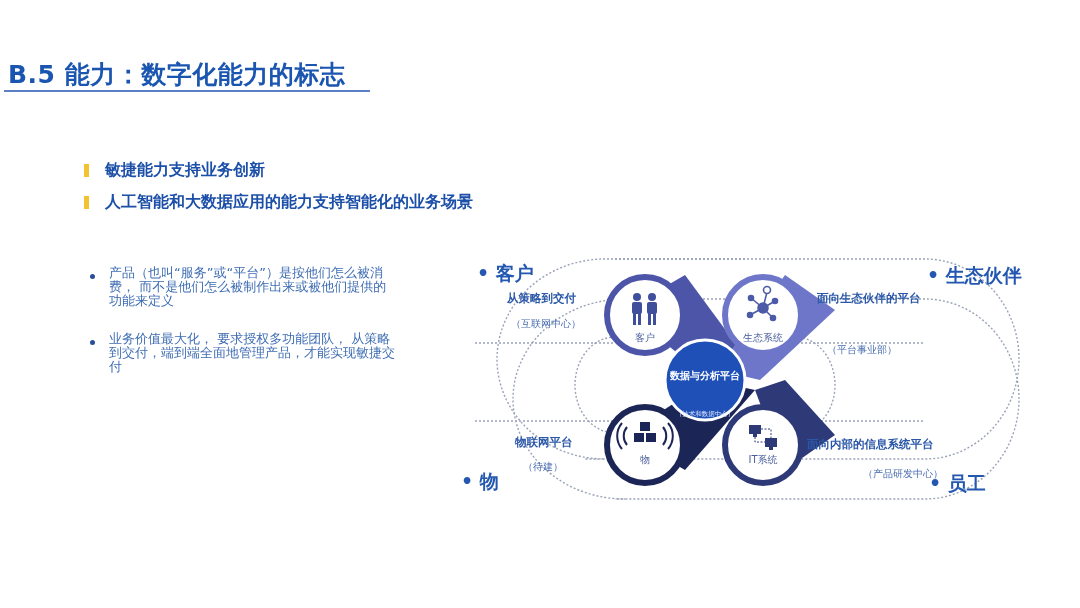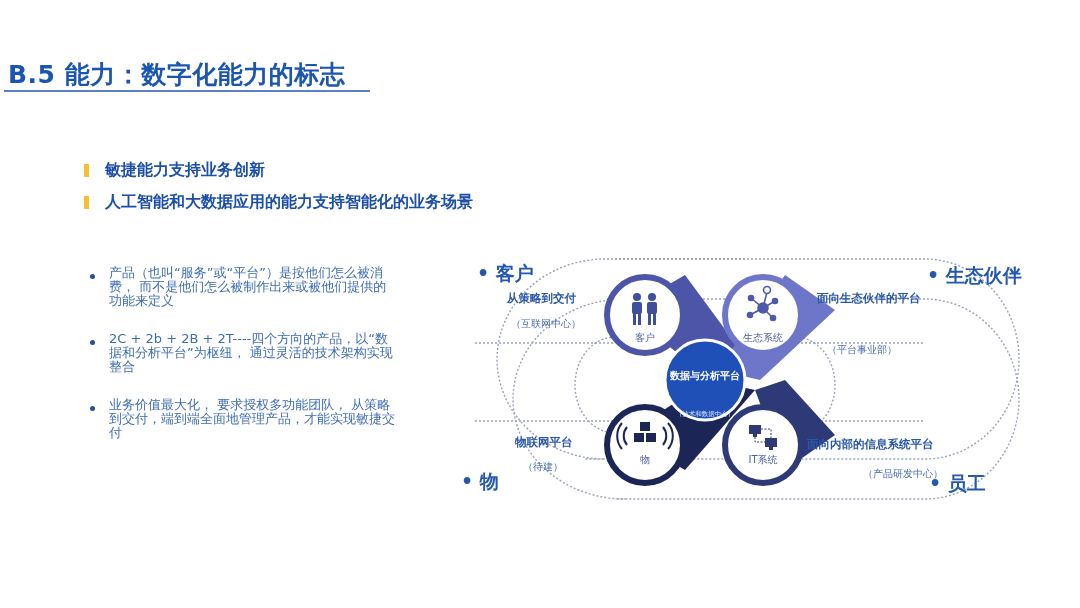--- a/index.html
+++ b/index.html
@@ -70,24 +70,20 @@
 </div>
 <div class="headline" style="top:192px;">
   <span class="marker"></span>
   <span class="strong">人工智能和大数据应用的能力支持智能化的业务场景</span>
 </div>
 
 <div class="bullets">
   <div class="bullet-item">
     <span class="bullet-dot"></span>
     <span class="bullet-text">产品（也叫“服务”或“平台”）是按他们怎么被消费， 而不是他们怎么被制作出来或被他们提供的功能来定义</span>
-  </div>
-  <div class="bullet-item">
-    <span class="bullet-dot"></span>
-    <span class="bullet-text">2C + 2b + 2B + 2T----四个方向的产品，以“数据和分析平台”为枢纽， 通过灵活的技术架构实现整合</span>
   </div>
   <div class="bullet-item">
     <span class="bullet-dot"></span>
     <span class="bullet-text">业务价值最大化， 要求授权多功能团队， 从策略到交付，端到端全面地管理产品，才能实现敏捷交付</span>
   </div>
 </div>
 
 <div class="diagram">
   <svg width="590" height="250" viewBox="0 0 590 250">
 

